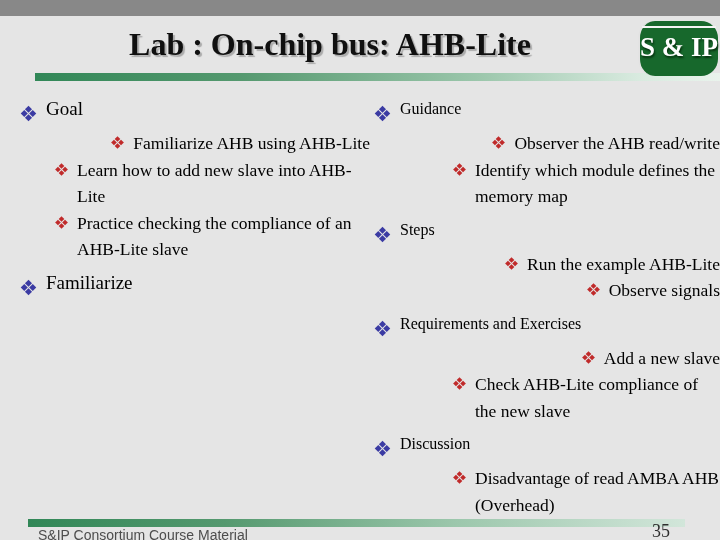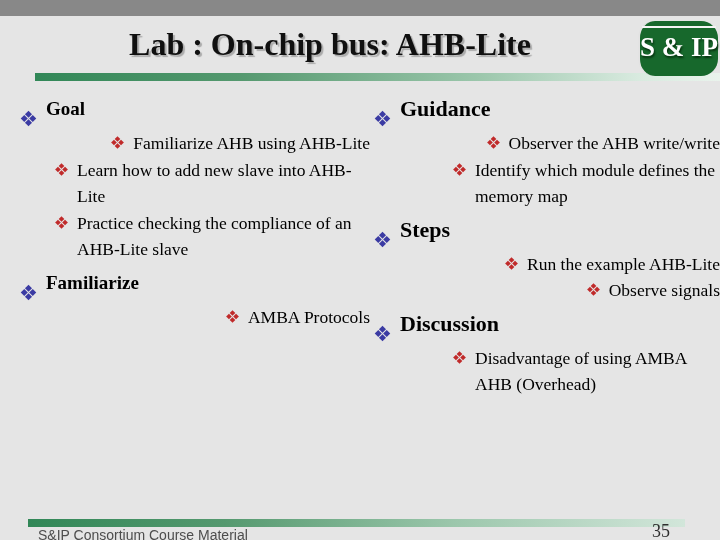--- a/index.html
+++ b/index.html
@@ -50,23 +50,23 @@
   }
 
   
   .col { position:absolute; top:78px; }
   .col-left  { left:22px;  width:348px; }
   .col-right { left:376px; width:344px; }
 
   .section { margin-top:5px; }
   .section:first-child { margin-top:0; }
 
-  .heading-row { display:flex; align-items:flex-end; line-height:30px; margin-bottom:6px; color:#000;font-weight:bold; }
+  .heading-row { display:flex; align-items:center; line-height:30px; margin-bottom:6px; color:#000; }
   .col-left  .h-text { font-size:19px; }
-  .col-right .h-text { font-size:22px; }
+  .col-right .h-text { font-size:16px; }
 
   .sub-row { display:flex; align-items:flex-start; line-height:26.5px; }
   .sub-row { margin-left:34px;justify-content:flex-end; }
   .s-text { font-size:17.5px; color:#000; }
   .col-left  .s-text { max-width:295px; }
   .col-right .s-text { max-width:245px; }
 
   
   .footer-bar {
     position:absolute; top:503px; left:28px; width:657px; height:8px;
@@ -112,38 +112,34 @@
         <span class="db db-l2"></span>
         <span class="s-text">Practice checking the compliance of an AHB-Lite slave</span>
       </div>
     </div>
 
     <div class="section">
       <div class="heading-row">
         <span class="db db-l1"></span>
         <span class="h-text">Familiarize</span>
       </div>
-      <div class="sub-row">
-        <span class="db db-l2"></span>
-        <span class="s-text">AMBA Protocols</span>
-      </div>
     </div>
 
   </div>
 
   <div class="col col-right">
 
     <div class="section">
       <div class="heading-row">
         <span class="db db-l1"></span>
         <span class="h-text">Guidance</span>
       </div>
       <div class="sub-row">
         <span class="db db-l2"></span>
-        <span class="s-text">Observer the AHB write/write</span>
+        <span class="s-text">Observer the AHB read/write</span>
       </div>
       <div class="sub-row">
         <span class="db db-l2"></span>
         <span class="s-text">Identify which module defines the memory map</span>
       </div>
     </div>
 
     <div class="section">
       <div class="heading-row">
         <span class="db db-l1"></span>
@@ -152,29 +148,43 @@
       <div class="sub-row">
         <span class="db db-l2"></span>
         <span class="s-text">Run the example AHB-Lite</span>
       </div>
       <div class="sub-row">
         <span class="db db-l2"></span>
         <span class="s-text">Observe signals</span>
       </div>
     </div>
 
+    <div class="section">
+      <div class="heading-row">
+        <span class="db db-l1"></span>
+        <span class="h-text">Requirements and Exercises</span>
+      </div>
+      <div class="sub-row">
+        <span class="db db-l2"></span>
+        <span class="s-text">Add a new slave</span>
+      </div>
+      <div class="sub-row">
+        <span class="db db-l2"></span>
+        <span class="s-text">Check AHB-Lite compliance of the new slave</span>
+      </div>
+    </div>
 
     <div class="section">
       <div class="heading-row">
         <span class="db db-l1"></span>
         <span class="h-text">Discussion</span>
       </div>
       <div class="sub-row">
         <span class="db db-l2"></span>
-        <span class="s-text">Disadvantage of using AMBA AHB (Overhead)</span>
+        <span class="s-text">Disadvantage of read AMBA AHB (Overhead)</span>
       </div>
     </div>
 
   </div>
 
   <div class="footer-bar"></div>
   <div class="footer-text">S&amp;IP Consortium Course Material</div>
   <div class="page-number">35</div>
 
 </div>

